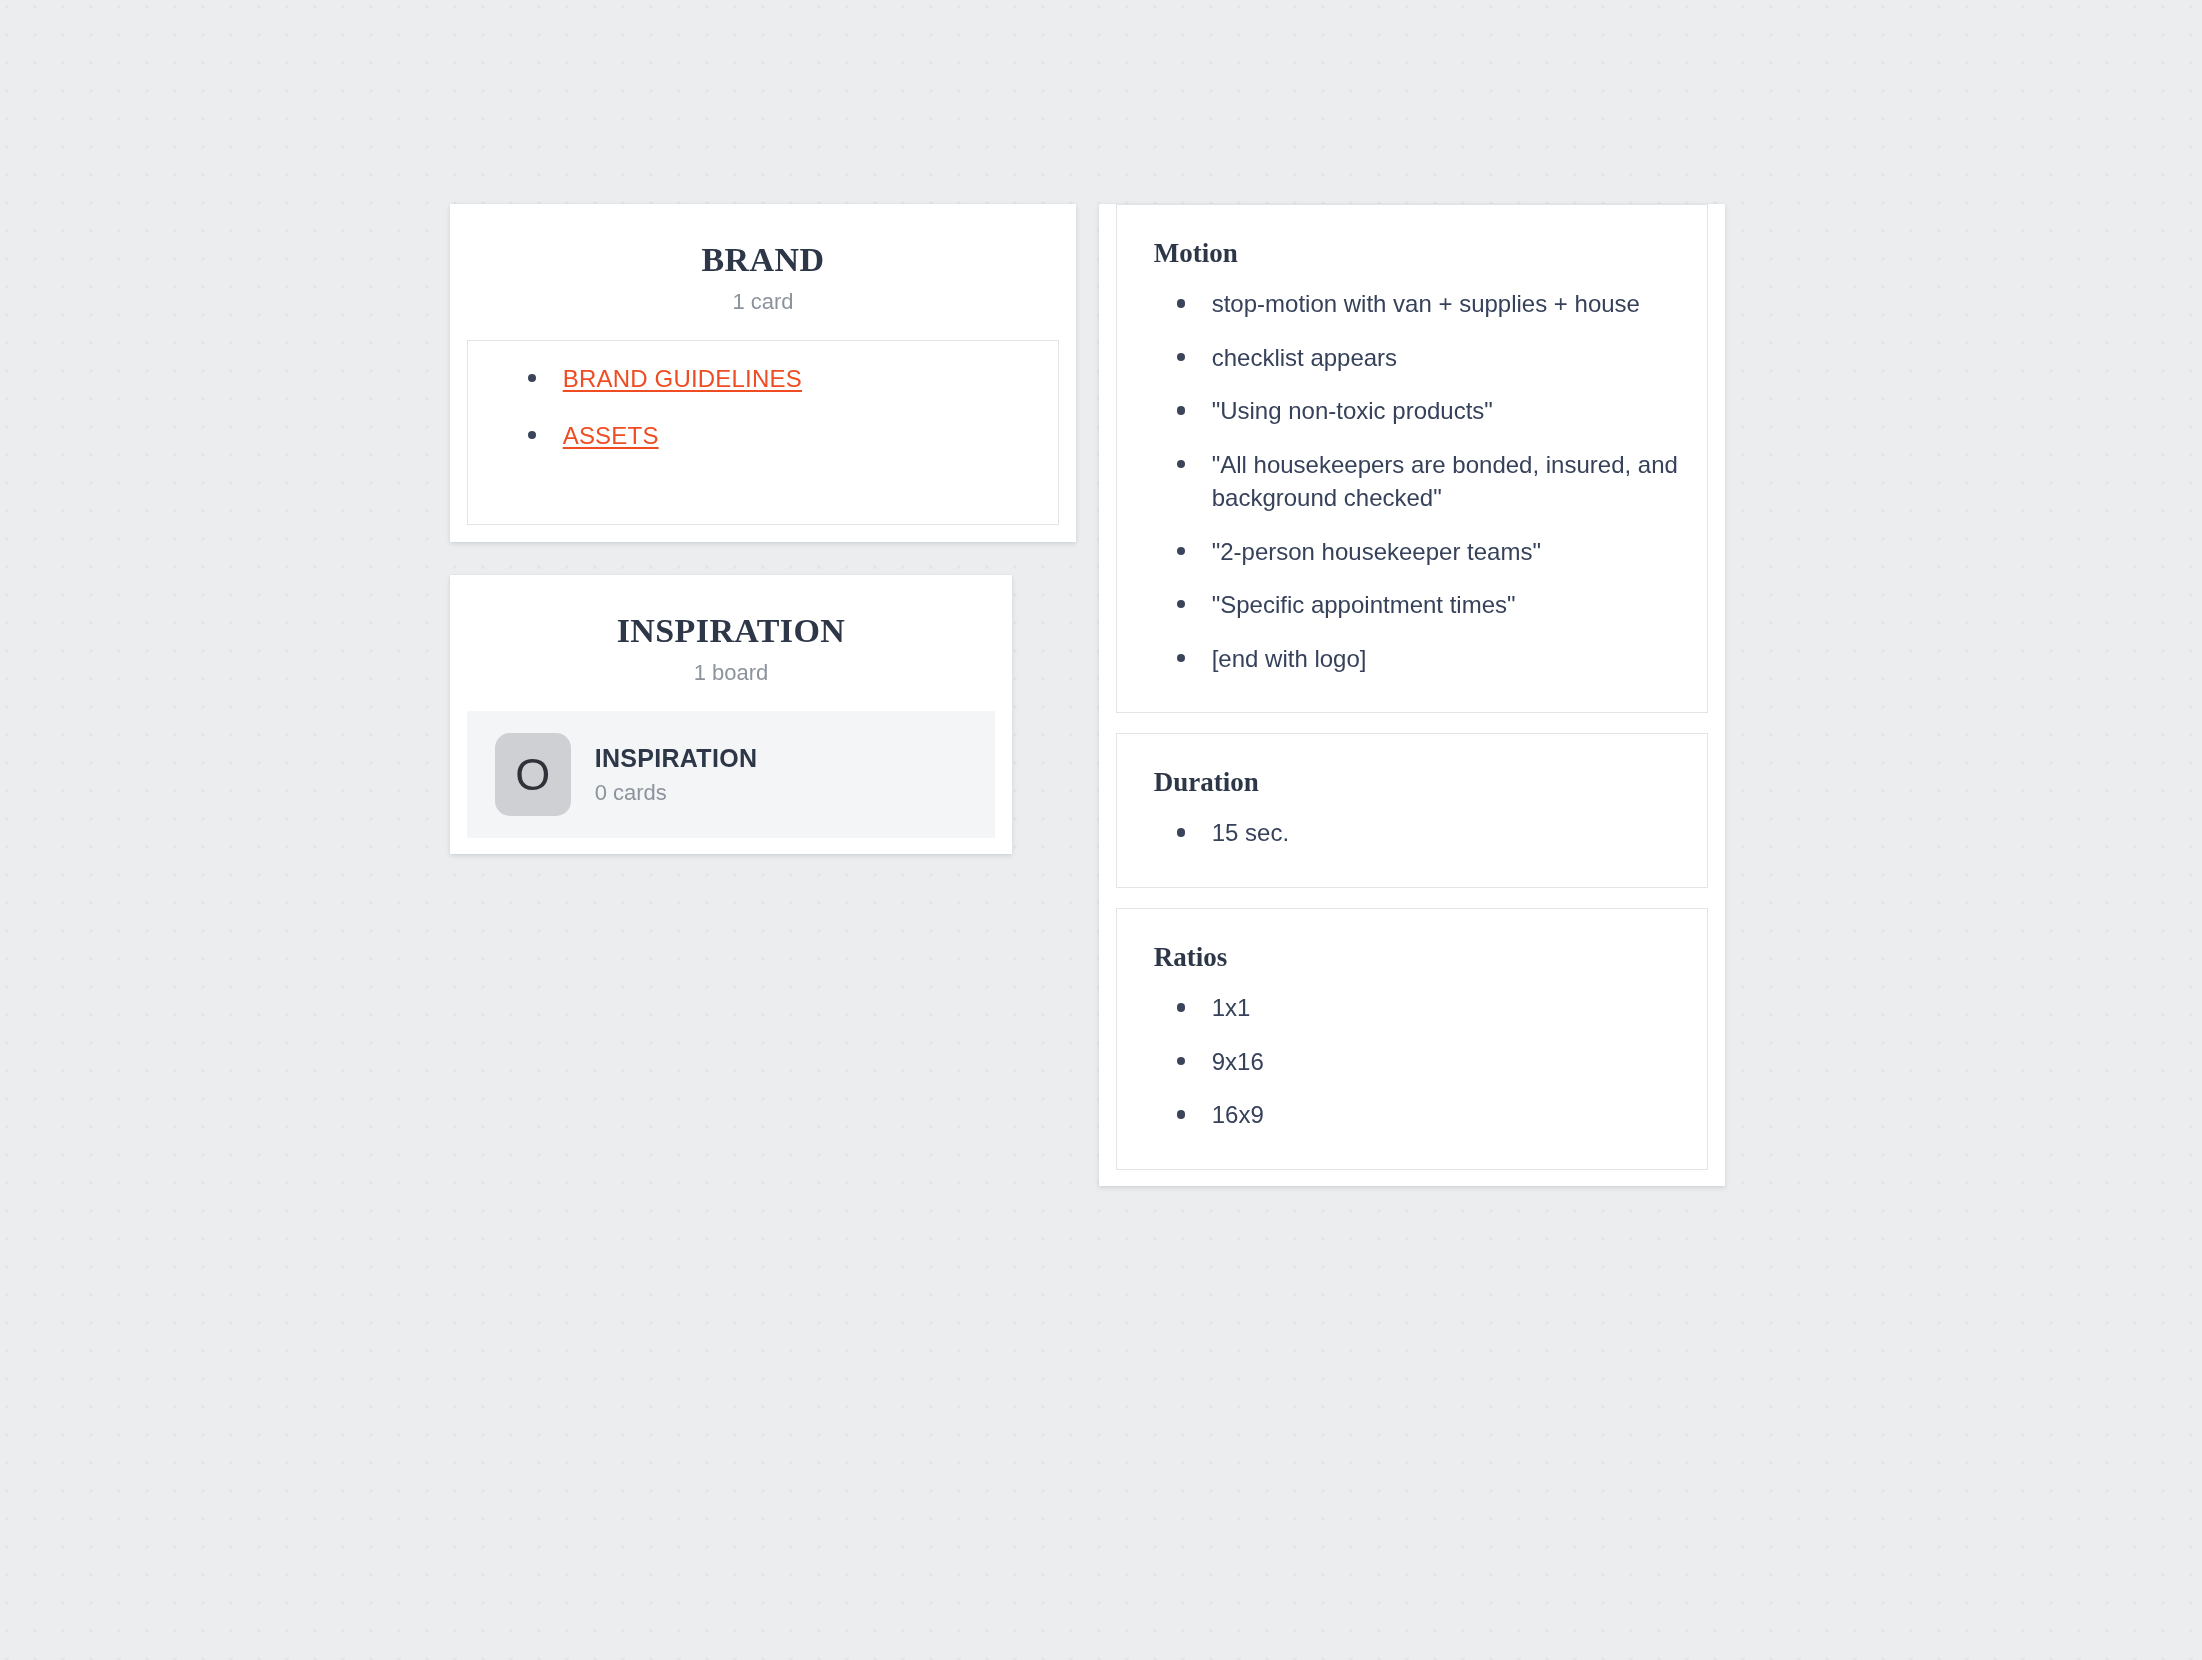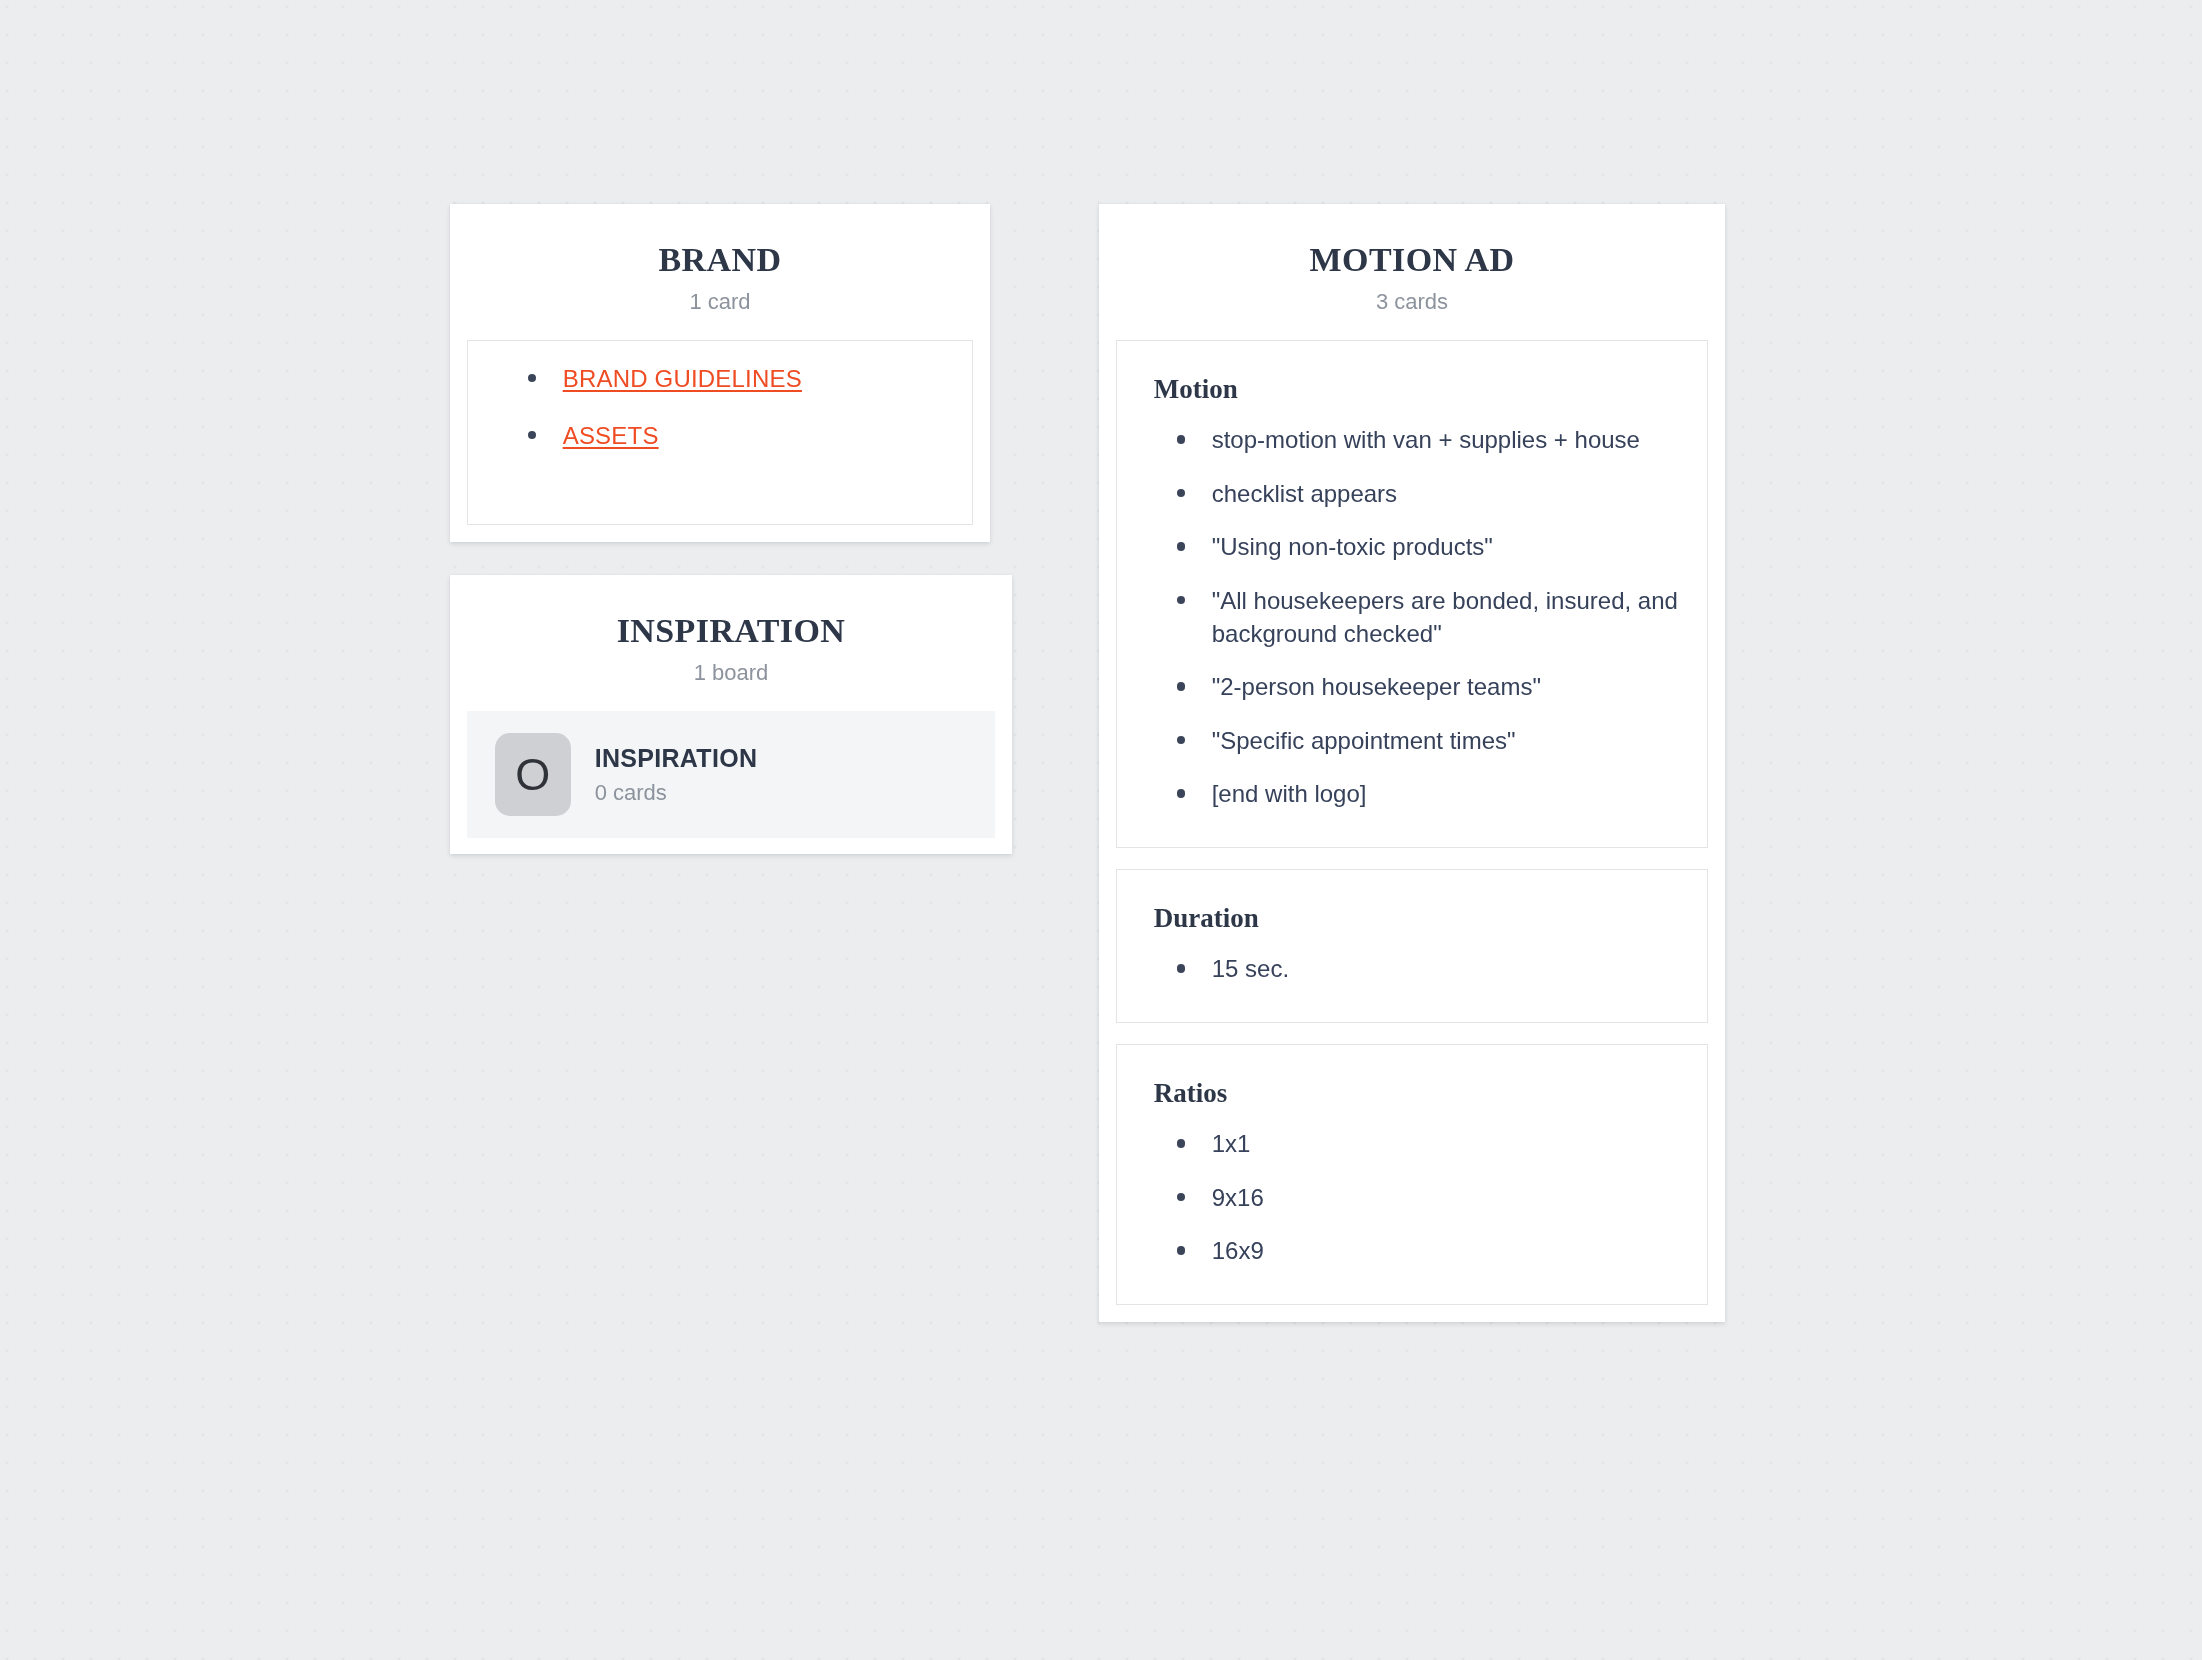--- a/index.html
+++ b/index.html
@@ -28,21 +28,21 @@
   }
 
   .column {
     position: absolute;
     background: #ffffff;
     box-shadow: 0 1.9px 4.6px rgba(40, 50, 70, 0.13),
                 0 0 0.9px rgba(40, 50, 70, 0.10);
   }
 
   
-  #col-brand       { left: 450px;  top: 204px;  width: 540px; }
+  #col-brand       { left: 450px;  top: 204px;  width: 626px; }
   #col-inspiration { left: 450px;  top: 575px;  width: 562px; }
   #col-motion-ad   { left: 1099px; top: 204px;  width: 626px; }
 
   .column-header {
     padding: 37px 26px 24px 26px;
     text-align: center;
   }
   .column-title {
     font-family: "Liberation Serif", serif;
     font-weight: bold;
@@ -195,24 +195,20 @@
         <div class="board-thumb">O</div>
         <div class="board-meta">
           <span class="board-name">INSPIRATION</span>
           <span class="board-count">0 cards</span>
         </div>
       </div>
     </div>
   </section>
 
   <section class="column" id="col-motion-ad">
-    <div class="column-header">
-      <h2 class="column-title">MOTION AD</h2>
-      <p class="column-subtitle">3 cards</p>
-    </div>
     <div class="column-body">
 
       <div class="note-card">
         <h3 class="note-heading">Motion</h3>
         <ul class="note-list">
           <li><span class="bullet-dot"></span><span>stop-motion with van + supplies + house</span></li>
           <li><span class="bullet-dot"></span><span>checklist appears</span></li>
           <li><span class="bullet-dot"></span><span>"Using non-toxic products"</span></li>
           <li><span class="bullet-dot"></span><span>"All housekeepers are bonded, insured, and background checked"</span></li>
           <li><span class="bullet-dot"></span><span>"2-person housekeeper teams"</span></li>

